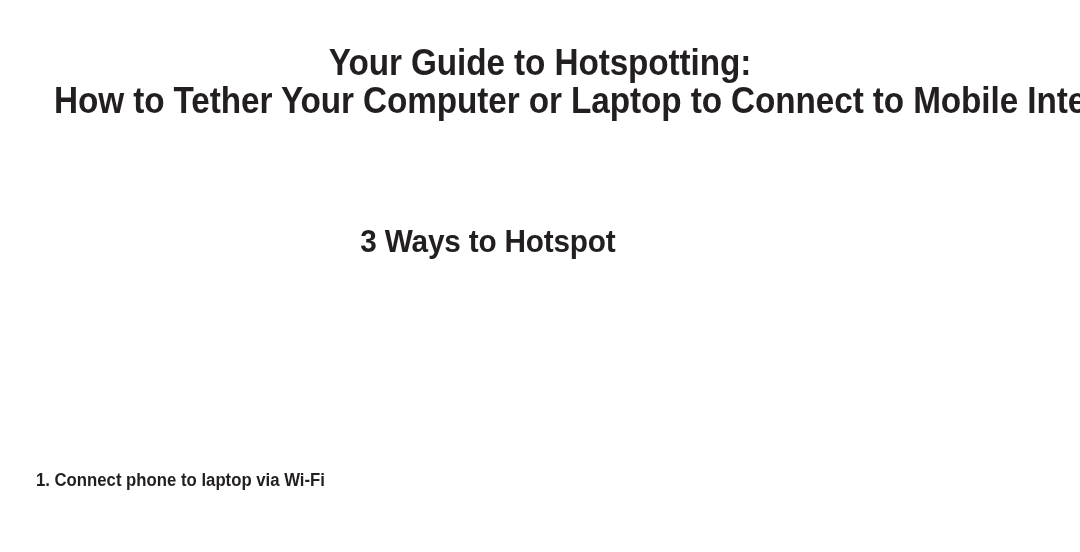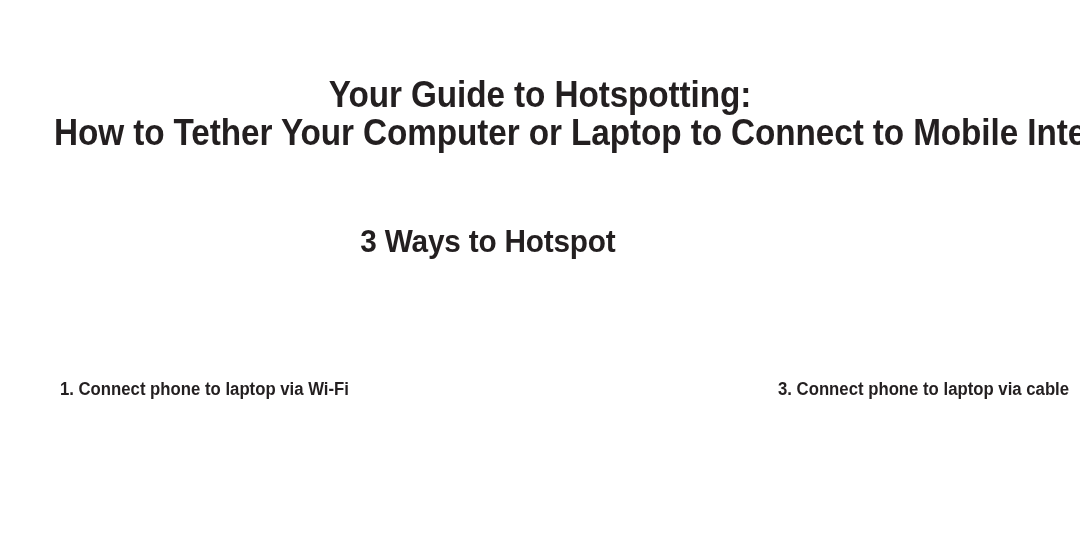--- a/index.html
+++ b/index.html
@@ -22,21 +22,20 @@
     box-sizing: border-box;
   }
 
   
   .title-block {
     position: absolute;
     left: 0;
     top: 44px;
     width: 1080px;
     text-align: center;
-    margin-top: 32px;
   }
 
   .title-line {
     display: block;
     font-family: "Liberation Sans Narrow", "Liberation Sans", sans-serif;
     font-weight: 700;
     font-size: 37px;
     line-height: 38px;
     letter-spacing: -0.1px;
     color: #231f20;
@@ -86,21 +85,21 @@
     align-items: flex-end;
     justify-content: space-between;
     box-sizing: border-box;
   }
 
   .step-col {
     position: relative;
     width: 360px;
     height: 228px;
     display: flex;
-    flex-direction: row;
+    flex-direction: column;
     align-items: center;
     justify-content: flex-end;
     box-sizing: border-box;
   }
 
   
   .step-figure {
     width: 300px;
     height: 180px;
     background: transparent;
@@ -136,20 +135,16 @@
   </div>
 
   <div class="steps-row">
 
     <div class="step-col">
       <div class="step-figure"></div>
       <div class="step-caption">1. Connect phone to laptop via Wi-Fi</div>
     </div>
 
 
-    <div class="step-col">
-      <div class="step-figure"></div>
-      <div class="step-caption">3. Connect phone to laptop via cable</div>
-    </div>
 
   </div>
 
 </div>
 
 </body></html>

